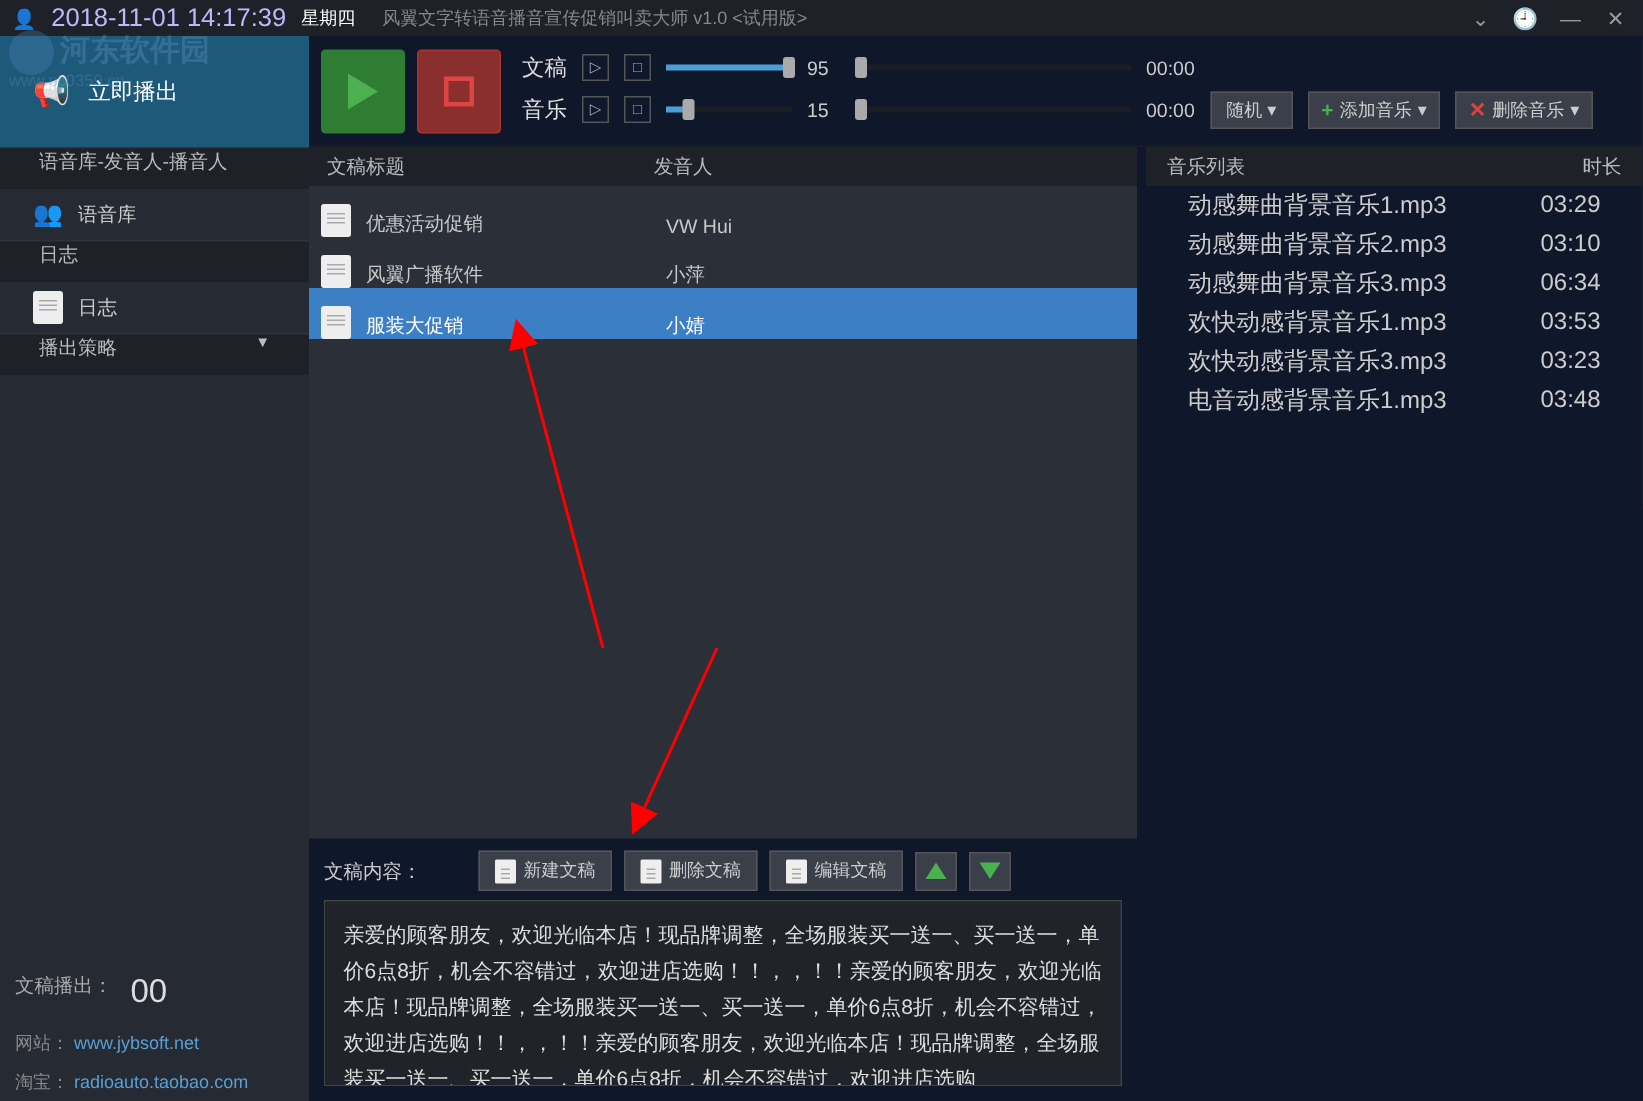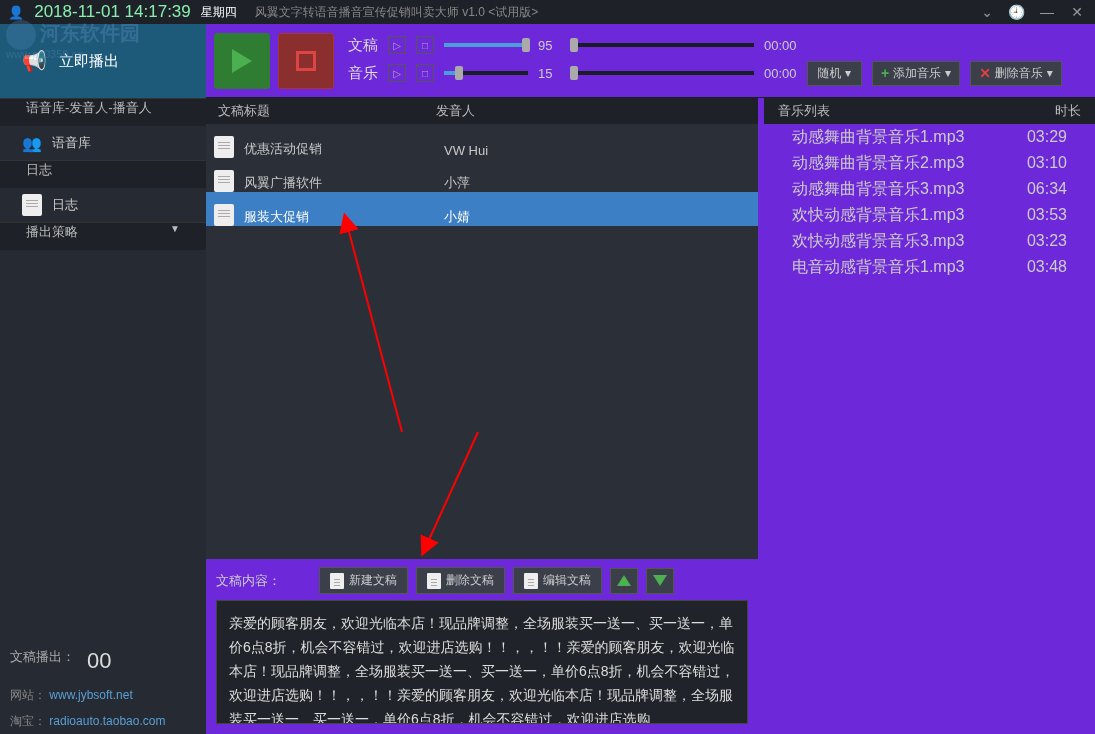--- a/index.html
+++ b/index.html
@@ -1,19 +1,19 @@
 <!DOCTYPE html>
 <html><head>
   <meta charset="utf-8">
   <style>
     * { margin: 0; padding: 0; box-sizing: border-box; font-family: "Microsoft YaHei", sans-serif; }
     body { background: #2b2f38; color: #c8c8c8; width: 1095px; height: 734px; overflow: hidden; font-size: 13px; }
     
     .titlebar { height: 24px; background: #1e2128; display: flex; align-items: center; padding: 0 8px; gap: 10px; }
-    .titlebar .dt { color: #86efac; font-size: 17px; font-weight: 300; }
+    .titlebar .dt { color: #c4b5fd; font-size: 17px; font-weight: 300; }
     .titlebar .day { color: #fff; font-size: 12px; }
     .titlebar .app-title { color: #888; font-size: 12px; margin-left: 8px; }
     .titlebar .spacer { flex: 1; }
     .titlebar .win-btn { width: 20px; height: 20px; display: flex; align-items: center; justify-content: center; color: #999; cursor: pointer; font-size: 14px; }
     
     .main-layout { display: flex; height: 710px; }
     
     .sidebar { width: 206px; background: #262a32; display: flex; flex-direction: column; }
     .broadcast-btn { height: 74px; background: #1d5a7a; display: flex; align-items: center; justify-content: flex-start; padding-left: 22px; gap: 12px; cursor: pointer; color: #fff; font-size: 15px; }
     .broadcast-btn .bicon { color: #e05a3a; font-size: 20px; }
@@ -21,21 +21,21 @@
     .section-hdr .chev { margin-left: auto; font-size: 10px; }
     .side-item { height: 34px; display: flex; align-items: center; padding-left: 22px; gap: 10px; cursor: pointer; color: #ccc; font-size: 13px; }
     .side-item .iusers { color: #2e8fcf; font-size: 16px; }
     .side-item .idoc { color: #ddd; font-size: 14px; }
     .side-flex { flex: 1; }
     .count-row { padding: 8px 10px; color: #aaa; font-size: 13px; display: flex; align-items: flex-start; gap: 12px; }
     .count-row .num { font-size: 22px; color: #ddd; }
     .links { padding: 4px 10px; font-size: 12px; color: #888; line-height: 18px; }
     .links a { color: #5a9fd4; text-decoration: none; }
     
-    .content { flex: 1; display: flex; flex-direction: column; background: #6d28d9; }
+    .content { flex: 1; display: flex; flex-direction: column; background: #0f172a; }
     
     .toolbar { height: 74px; display: flex; align-items: center; padding: 0 8px; gap: 8px; border-bottom: 1px solid #1a1d23; }
     .big-btn { width: 56px; height: 56px; border-radius: 3px; display: flex; align-items: center; justify-content: center; cursor: pointer; }
     .play-btn { background: #2e7d32; }
     .play-btn svg { fill: #4caf50; }
     .stop-btn { background: #8b2e2e; border: 1px solid #a33; }
     .stop-btn .sq { width: 20px; height: 20px; border: 3px solid #d44; }
     
     .ctrl-rows { display: flex; flex-direction: column; gap: 6px; flex: 1; }
     .ctrl-row { display: flex; align-items: center; gap: 10px; }

